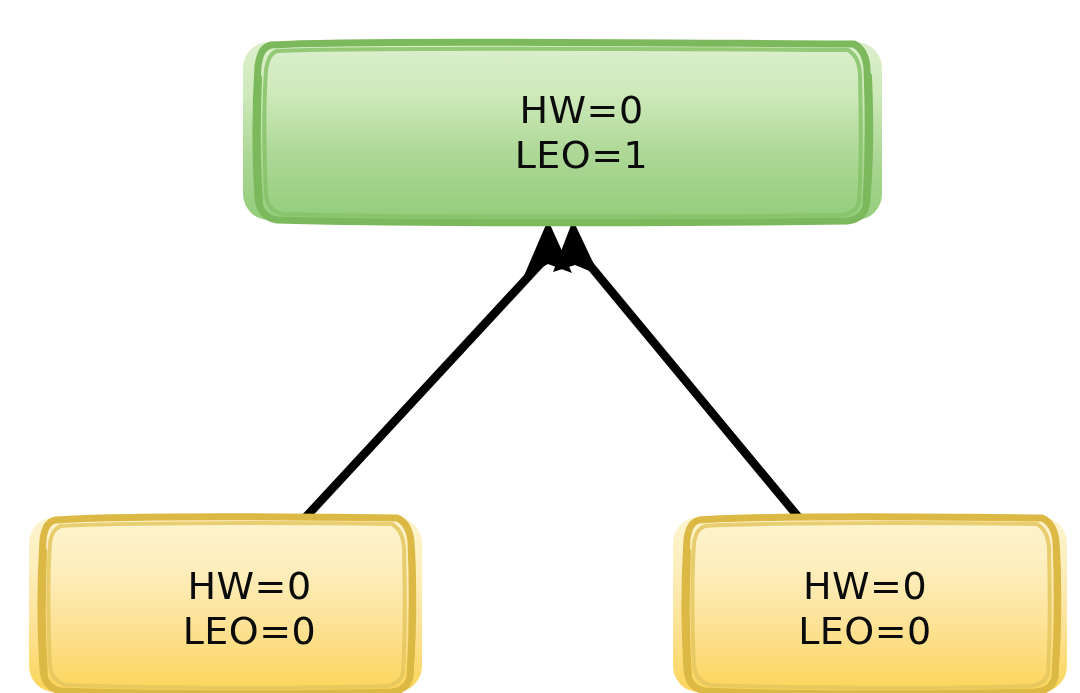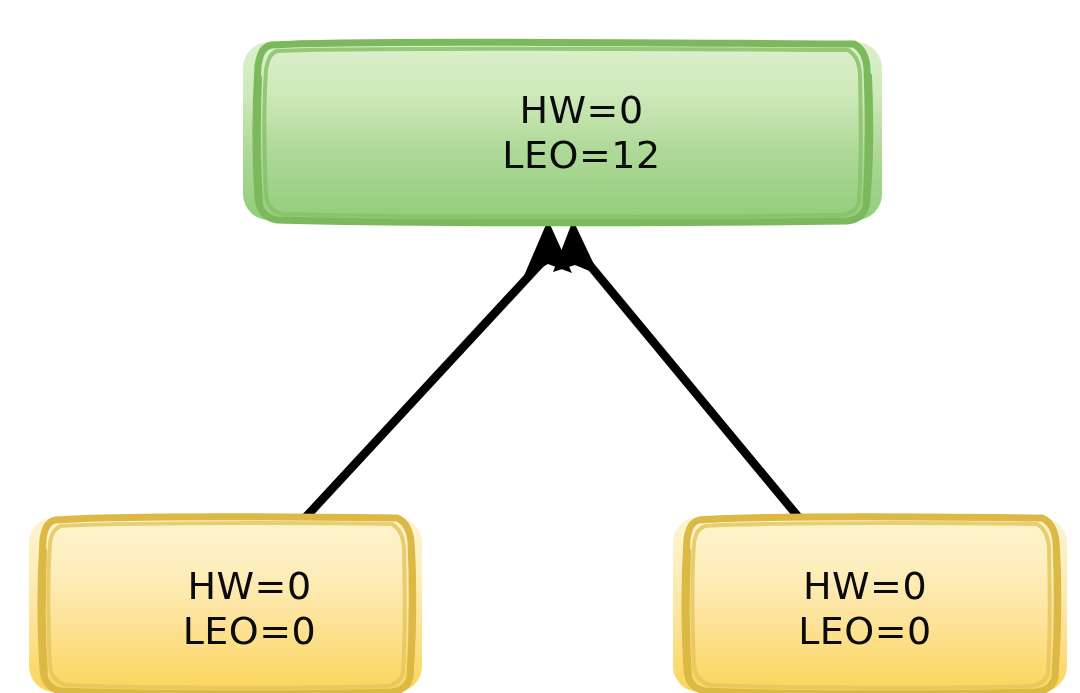--- a/index.html
+++ b/index.html
@@ -131,21 +131,21 @@
                C 420,192 140,191 44,188 C 32,186 26,178 25,166
                C 22,120 23,66 25,34 C 27,21 30,15 38,13 Z" fill="none" stroke="#7cb85c" stroke-width="7" stroke-linecap="round" stroke-linejoin="round"></path>
       <path d="M 44,19 C 130,15 415,17 615,18 C 623,23 626,30 627,42
                C 628,88 628,138 626,170 C 624,178 618,182 609,183
                C 418,186 142,185 50,182 C 39,180 34,173 33,162
                C 31,118 31,68 33,38 C 35,26 38,21 44,19 Z" fill="none" stroke="#86c268" stroke-width="4" stroke-linecap="round" stroke-linejoin="round" opacity="0.85"></path>
 
       <path d="M 26,46 C 24,92 25,142 27,172" fill="none" stroke="#7cb85c" stroke-width="6" stroke-linecap="round"></path>
       <path d="M 636,44 C 638,90 637,140 634,172" fill="none" stroke="#7cb85c" stroke-width="6" stroke-linecap="round"></path>
     </svg>
-    <div class="node-label"><span>HW=0</span><br><span>LEO=12</span></div>
+    <div class="node-label"><span>HW=0</span><br><span>LEO=1</span></div>
   </div>
 
   <div class="node" id="node-left">
     <div class="node-fill"></div>
     <svg class="node-sketch" viewBox="0 0 413 195" preserveAspectRatio="none">
       <path d="M 36,13 C 110,8 300,10 378,11 C 387,15 391,23 392,35
                C 394,80 393,136 391,170 C 389,179 382,184 372,185
                C 280,188 110,187 42,184 C 31,182 25,175 24,163
                C 21,118 22,64 24,32 C 26,20 29,15 36,13 Z" fill="none" stroke="#dcb845" stroke-width="7" stroke-linecap="round" stroke-linejoin="round"></path>
       <path d="M 42,19 C 115,15 298,16 373,17 C 381,22 384,29 385,41

